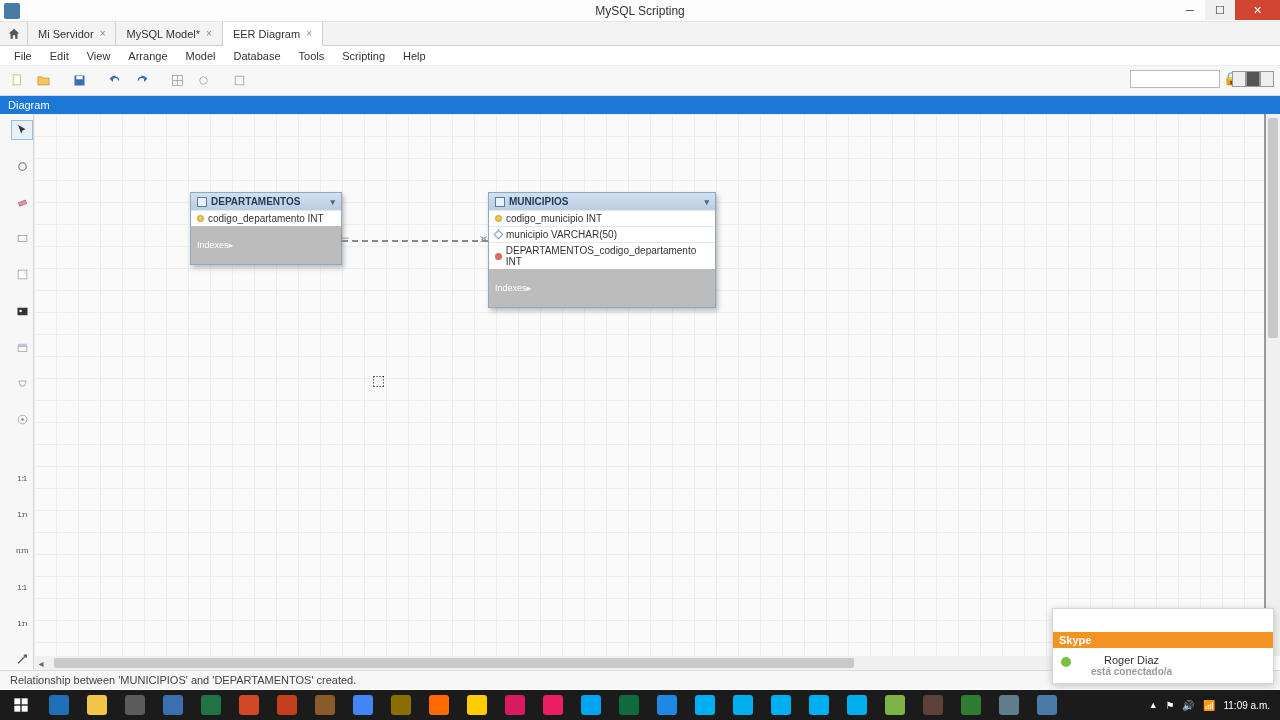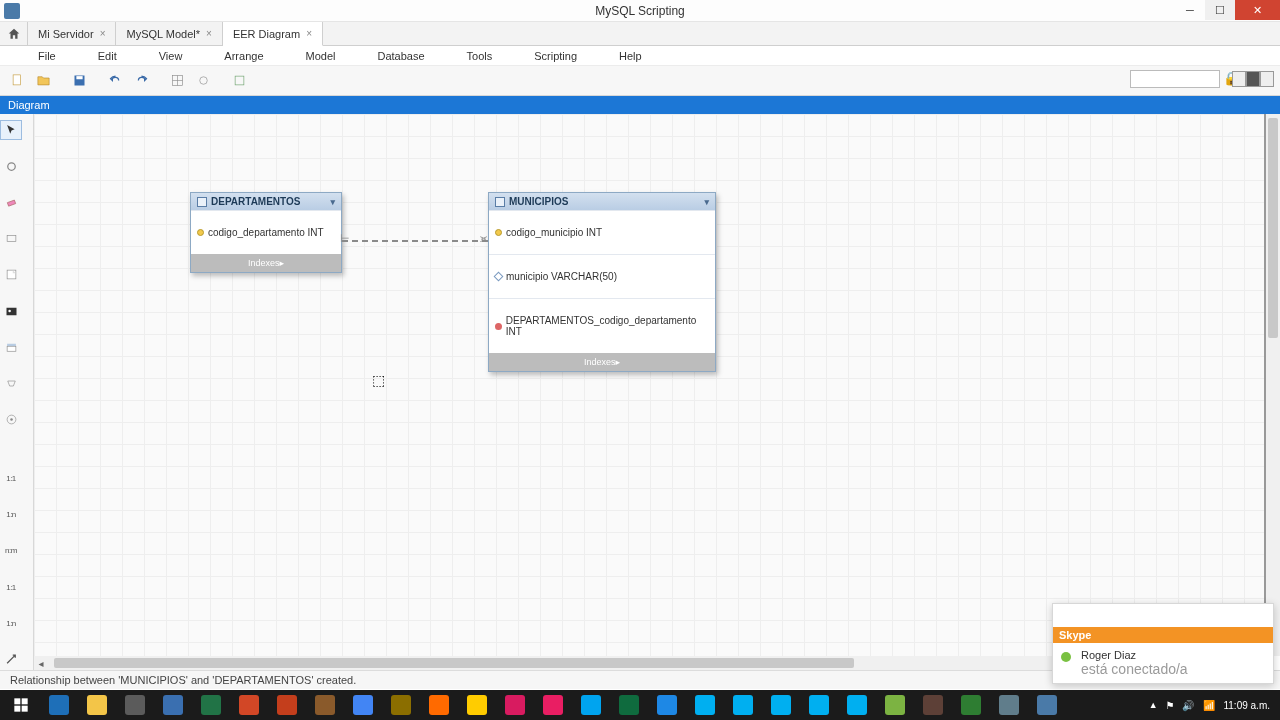--- a/index.html
+++ b/index.html
@@ -18,38 +18,38 @@
 
 .tabstrip { height: 24px; background: #f3f3f3; border-bottom: 1px solid #cfcfcf; display: flex; align-items: stretch; }
 .home-tab { width: 28px; display: flex; align-items: center; justify-content: center; border-right: 1px solid #cfcfcf; background:#f3f3f3;}
 .home-tab svg { width: 14px; height: 14px; fill: #555; }
 .tab { padding: 0 10px; display: flex; align-items: center; border-right: 1px solid #cfcfcf; background: #f3f3f3; font-size: 11px; color: #333; gap: 6px; }
 .tab.active { background: #fff; border-bottom: 1px solid #fff; margin-bottom: -1px; }
 .tab .close-x { font-size: 10px; color: #888; }
 
 
 .menubar { height: 20px; background: #fff; display: flex; align-items: center; padding: 0 6px; gap: 2px; border-bottom: 1px solid #ececec; }
-.menubar .mi { font-size: 11px; color: #333; padding: 2px 8px; margin-left: 24px; }
+.menubar .mi { font-size: 11px; color: #333; padding: 2px 8px; }
 
 
 .toolbar { height: 30px; background: #f7f7f7; border-bottom: 1px solid #d8d8d8; display: flex; align-items: center; padding: 0 6px; gap: 4px; position: relative; }
 .tb-btn { width: 22px; height: 22px; display: flex; align-items: center; justify-content: center; border-radius: 2px; }
 .tb-sep { width: 6px; }
 .tb-btn svg { width: 15px; height: 15px; }
 .toolbar .search { position: absolute; right: 60px; top: 4px; width: 90px; height: 18px; border: 1px solid #bbb; background: #fff; }
 .toolbar .rtog { position: absolute; right: 6px; top: 5px; display:flex; gap:0; }
 .toolbar .rtog div { width:14px; height:16px; border:1px solid #999; background:#eee; }
 .toolbar .lock { position:absolute; right:40px; top:5px; font-size:13px; color:#c9a400;}
 
 
 .diag-header { height: 18px; background: #1c77d6; color: #fff; font-size: 11px; padding: 1px 8px; display: flex; align-items: center; }
 
 
 .workspace { display: flex; height: calc(720px - 22px - 24px - 20px - 30px - 18px - 20px - 30px); }
-.tool-palette { width: 34px; background: #f7f7f7; border-right: 1px solid #d8d8d8; display: flex; flex-direction: column; align-items: flex-start; padding-top: 6px; gap: 16px; }
+.tool-palette { width: 34px; background: #f7f7f7; border-right: 1px solid #d8d8d8; display: flex; flex-direction: column; align-items: flex-end; padding-top: 6px; gap: 16px; }
 .pal-btn { width: 22px; height: 22px; display: flex; align-items: center; justify-content: center; border:1px solid transparent;}
 .pal-btn.sel { border:1px solid #9cbce0; background:#e8f1fb; }
 .pal-btn svg { width: 15px; height: 15px; }
 .pal-sep { height: 8px; }
 .pal-lbl { font-size: 8px; color:#555; line-height:1; text-align:center; letter-spacing:-0.5px;}
 
 
 .canvas-wrap { flex: 1; position: relative; overflow: hidden; }
 .canvas { position: absolute; left: 0; top: 0; right: 14px; bottom: 14px;
   background-color: #fafafa;
@@ -62,43 +62,43 @@
 .scroll-h { position: absolute; left: 0; right: 14px; bottom: 0; height: 14px; background: #f0f0f0; display:flex; align-items:center;}
 .scroll-h .arrow-l { width:14px; text-align:center; color:#666; font-size:10px;}
 .scroll-h .track { flex:1; position:relative; height:100%; }
 .scroll-h .thumb { position:absolute; top:2px; bottom:2px; left:6px; width:800px; background:#c8c8c8; border-radius:2px;}
 
 
 .entity { position: absolute; border: 1px solid #8da9c4; background: #fff; box-shadow: 2px 3px 5px rgba(0,0,0,.25); font-size: 10px; }
 .entity .ehdr { background: linear-gradient(#d3e0ef,#b9cde4); padding: 3px 6px; font-weight: bold; color: #1d3a57; display:flex; align-items:center; gap:4px;}
 .entity .ehdr .tbl-icon { width:10px; height:10px; border:1px solid #5a7da6; background:#eaf1f9;}
 .entity .ehdr .filter { margin-left:auto; font-size:9px; color:#4a6a8f;}
-.entity .erow { padding: 16px 6px; border-top: 1px solid #e3e8ef; color:#333; display:flex; align-items:center; gap:4px; background:#fff;}
+.entity .erow { padding: 2px 6px; border-top: 1px solid #e3e8ef; color:#333; display:flex; align-items:center; gap:4px; background:#fff;}
 .entity .erow .key { width:7px; height:7px; background:#f2c94c; border-radius:50%; border:1px solid #b89a2c;}
 .entity .erow .dia { width:7px; height:7px; background:#fff; border:1px solid #7a9ac0; transform:rotate(45deg);}
 .entity .erow .fk { width:7px; height:7px; background:#d66; border-radius:50%;}
-.entity .efoot { background: #bcbcbc; padding: 4px 6px; color:#fff; font-size:9px; display:flex; justify-content:center;}
+.entity .efoot { background: #bcbcbc; padding: 14px 6px; color:#fff; font-size:9px; display:flex; justify-content:flex-start;}
 
 
 .rel-line { position: absolute; border-top: 2px dashed #8a8a8a; height: 0; }
 .rel-fork { position:absolute; font-size:11px; color:#8a8a8a; }
 
 
 .cursor { position: absolute; font-size: 14px; color: #000; }
 
 
 .statusbar { height: 19px; background: #f6f6f6; border-top: 1px solid #dcdcdc; font-size: 11px; color: #444; padding: 2px 10px; display:flex; align-items:center;}
 
 
 .skype { position: absolute; right: 6px; bottom: 36px; width: 222px; background: #fff; border: 1px solid #d7d7d7; box-shadow: 0 2px 8px rgba(0,0,0,.2); font-size: 11px; }
 .skype .skhdr { background: #f39324; color: #fff; padding: 2px 6px; font-weight: bold; font-size:11px;margin-top:23px;}
-.skype .skbody { padding: 6px 8px; display:flex; align-items:flex-start; gap:10px;}
+.skype .skbody { padding: 6px 8px; display:flex; align-items:flex-start; gap:20px;text-align:center;}
 .skype .presence { width:10px; height:10px; border-radius:50%; background:#7ac142; margin-top:3px;}
 .skype .name { color:#333; }
-.skype .sub { color:#9a9a9a; font-size:14px; }
+.skype .sub { color:#9a9a9a; font-size:10px;font-weight:bold; }
 
 
 .taskbar { position: absolute; left:0; right:0; bottom: 0; height: 30px; background: #1b1b1b; display: flex; align-items: center; padding: 0 4px; gap: 2px; }
 .taskbar .start { width: 34px; height: 30px; display:flex; align-items:center; justify-content:center;}
 .taskbar .start svg { width:16px; height:16px; fill:#fff;}
 .taskbar .tbi { width: 38px; height: 30px; display:flex; align-items:center; justify-content:center;}
 .taskbar .tbi .sq { width:20px; height:20px; border-radius:3px;}
 .taskbar .tray { margin-left:auto; display:flex; align-items:center; gap:8px; color:#fff; font-size:10px; padding-right:6px;}
 .taskbar .tray .up { font-size:9px; }
 </style>

